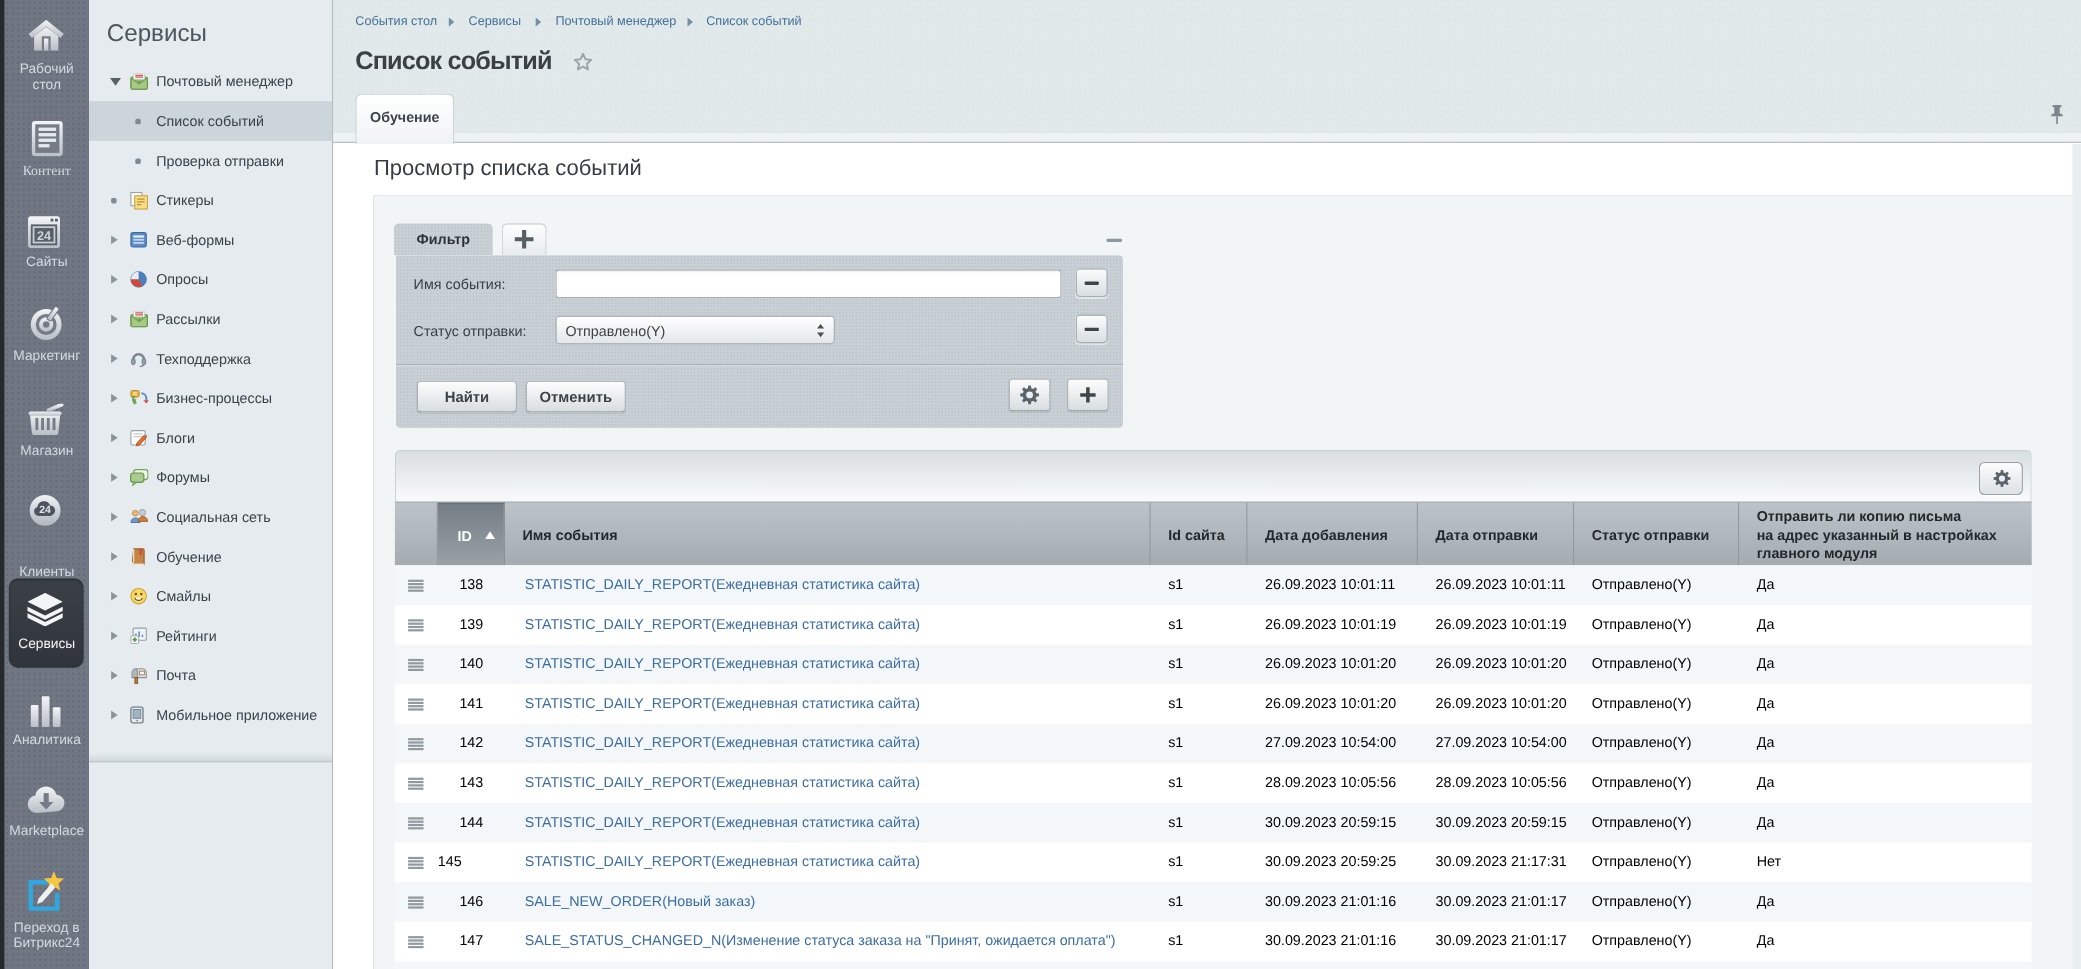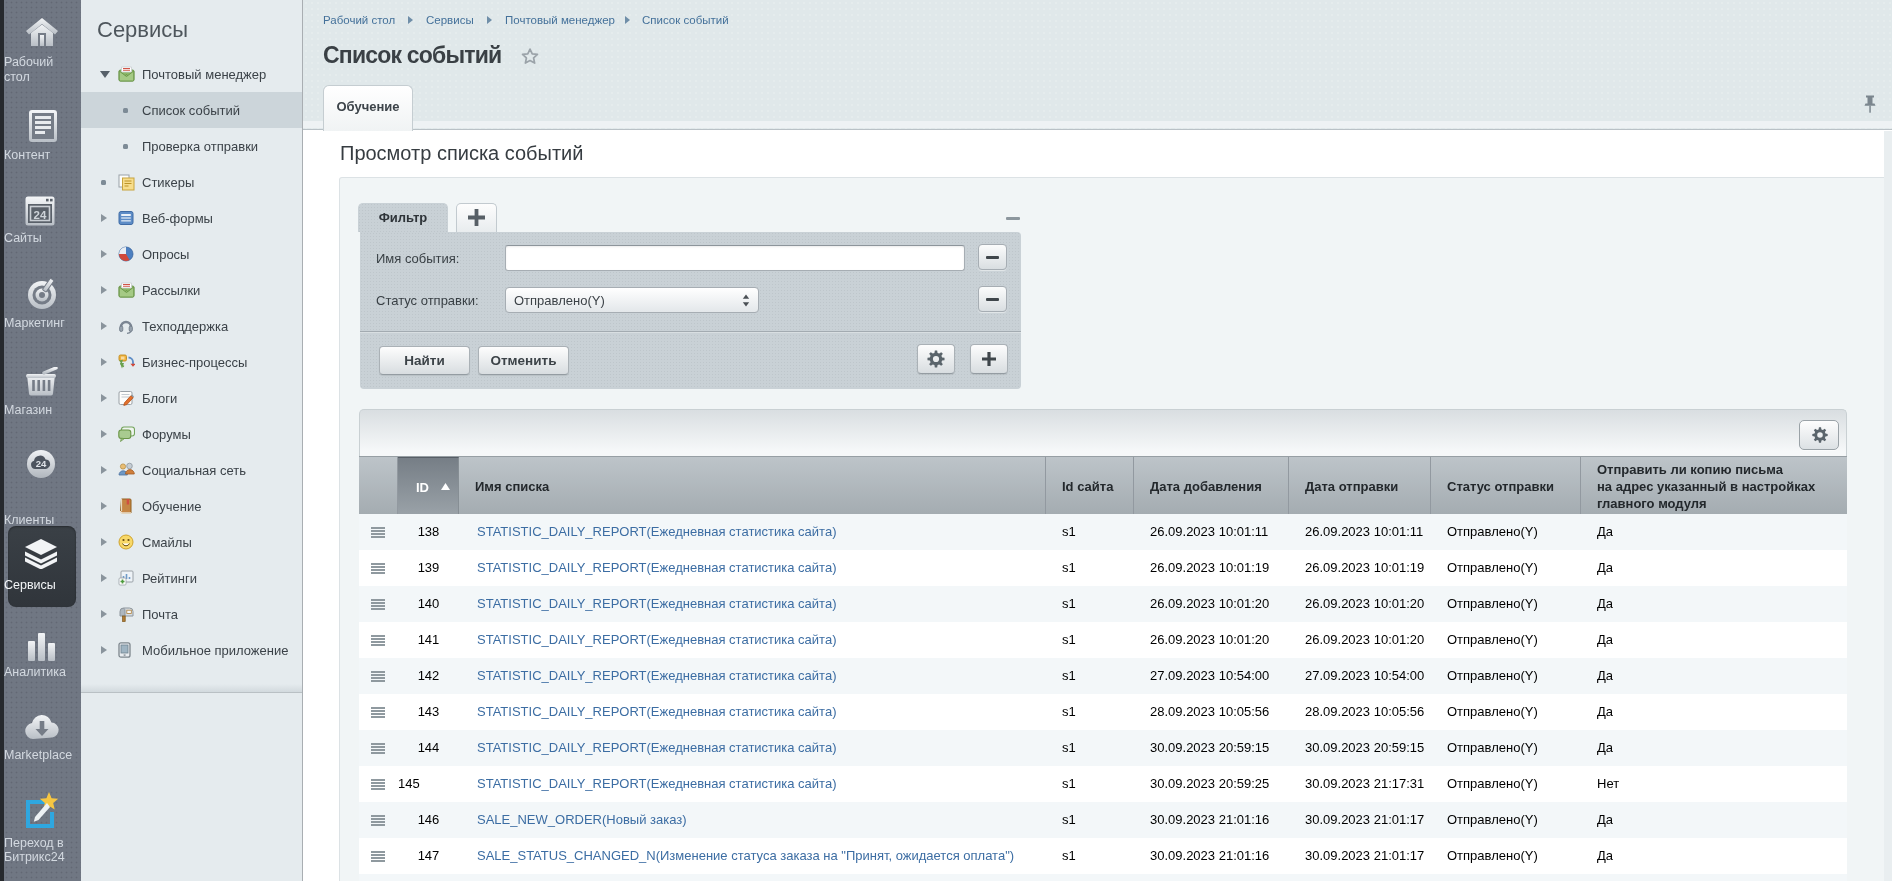--- a/index.html
+++ b/index.html
@@ -3,21 +3,21 @@
 <style>
 *{margin:0;padding:0;box-sizing:border-box}
 html,body{width:1892px;height:881px;overflow:hidden}
 body{font-family:"Liberation Sans",sans-serif;position:relative;background:#fff}
 #app{position:absolute;left:0;top:0;width:1892px;height:881px}
 .abs{position:absolute}
 
 
 #leftbar{position:absolute;left:0;top:0;width:81px;height:881px;background-color:#707783;border-left:4px solid #26292d;
 background-image:radial-gradient(rgba(40,45,56,.20) 0.8px, transparent 1.1px);background-size:5px 5px}
-.lb-item{position:absolute;left:4px;width:77px;color:#d3d9e0;font-size:12.5px;line-height:14px}
+.lb-item{position:absolute;left:4px;width:77px;text-align:center;color:#d3d9e0;font-size:12.5px;line-height:14px}
 .lb-sel{position:absolute;left:8px;width:68px;border-radius:8px;background:linear-gradient(#3a4046,#30353b);box-shadow:inset 0 1px 2px rgba(0,0,0,.35)}
 
 
 #menu{position:absolute;left:81px;top:0;width:222px;height:881px;background:#e5ebee;border-right:1px solid #a9aeb2}
 #menu .title{position:absolute;left:16px;top:17px;font-size:22px;color:#4e565c}
 .mi{position:absolute;left:0;width:221px;height:36px}
 .mi .txt{position:absolute;left:61px;top:50%;transform:translateY(-50%);font-size:13px;color:#3b4248;white-space:nowrap}
 .mi .ico{position:absolute;left:37px;top:50%;margin-top:-8px;width:16px;height:16px}
 .mi-sel{background:#ccd5da}
 .arr-r{position:absolute;left:20px;top:50%;margin-top:-4px;width:0;height:0;border-left:6px solid #8a949c;border-top:4px solid transparent;border-bottom:4px solid transparent}
@@ -100,21 +100,21 @@
               <stop offset="1" stop-color="#b9bfc6"></stop>
             </linearGradient>
           </defs>
 <rect x="1" y="1" width="28" height="32" rx="3" fill="url(#g2)"></rect>
 <rect x="4" y="4" width="22" height="26" fill="#757c87"></rect>
 <rect x="7" y="7" width="16" height="3" fill="#e8ebee"></rect>
 <rect x="7" y="12" width="16" height="3" fill="#e8ebee"></rect>
 <rect x="7" y="17" width="16" height="3" fill="#e8ebee"></rect>
 <rect x="7" y="22" width="10" height="3" fill="#e8ebee"></rect>
 </svg></div>
-<div class="lb-item" style="top:148px;">Контент</div>
+<div class="lb-item" style="top:148px;font-family:Liberation Serif, serif;">Контент</div>
 <div class="abs" style="left:25px;top:196px"><svg width="30" height="30" viewBox="0 0 30 30">
 <defs>
             <linearGradient id="g3" x1="0" y1="0" x2="0" y2="1">
               <stop offset="0" stop-color="#f4f6f8"></stop>
               <stop offset="1" stop-color="#b9bfc6"></stop>
             </linearGradient>
           </defs>
 <rect x="0.5" y="0.5" width="29" height="29" rx="2.5" fill="url(#g3)"></rect>
 <rect x="21" y="2.8" width="2.6" height="2.6" fill="#596069"></rect>
           <rect x="25" y="2.8" width="2.6" height="2.6" fill="#596069"></rect>
@@ -369,21 +369,21 @@
           <span class="txt">Мобильное приложение</span>
         </div>
       </div>
 </div>
 <div id="menushadow"></div>
 <div id="menudiv"></div>
 
 <div id="main">
   <div id="header">
     <div id="crumbs">
-          <span style="left:0">Рабочий стол</span>
+          <span style="left:0">События стол</span>
           <span class="csep" style="left:85px"></span>
           <span style="left:103px">Сервисы</span>
           <span class="csep" style="left:164px"></span>
           <span style="left:182px">Почтовый менеджер</span>
           <span class="csep" style="left:302px"></span>
           <span style="left:319px">Список событий</span>
         </div>
     <div id="hstrip" style="position:absolute;left:0;top:121px;width:1589px;height:7px;background:#eef2f4"></div>
 <div id="ptitle">Список событий</div>
     <div id="star"><svg width="18" height="19" viewBox="0 0 21 21">
@@ -438,21 +438,21 @@
           </div>
       <div id="thead">
             <div class="th" style="left:0;width:39px"></div>
 <div class="th" id="thid" style="left:39px;width:61px">
               <span class="lbl" style="left:18px">ID</span>
 <svg style="position:absolute;left:43px;top:25px" width="9" height="7" viewBox="0 0 9 7">
                 <path d="M4.5 0 L9 7 H0 Z" fill="#fff"></path>
               </svg>
             </div>
 <div class="th" style="left:100px;width:587px">
-              <span class="lbl">Имя списка</span>
+              <span class="lbl">Имя события</span>
             </div>
 <div class="th" style="left:687px;width:88px">
               <span class="lbl">Id сайта</span>
             </div>
 <div class="th" style="left:775px;width:155px">
               <span class="lbl">Дата добавления</span>
             </div>
 <div class="th" style="left:930px;width:142px">
               <span class="lbl">Дата отправки</span>
             </div>

